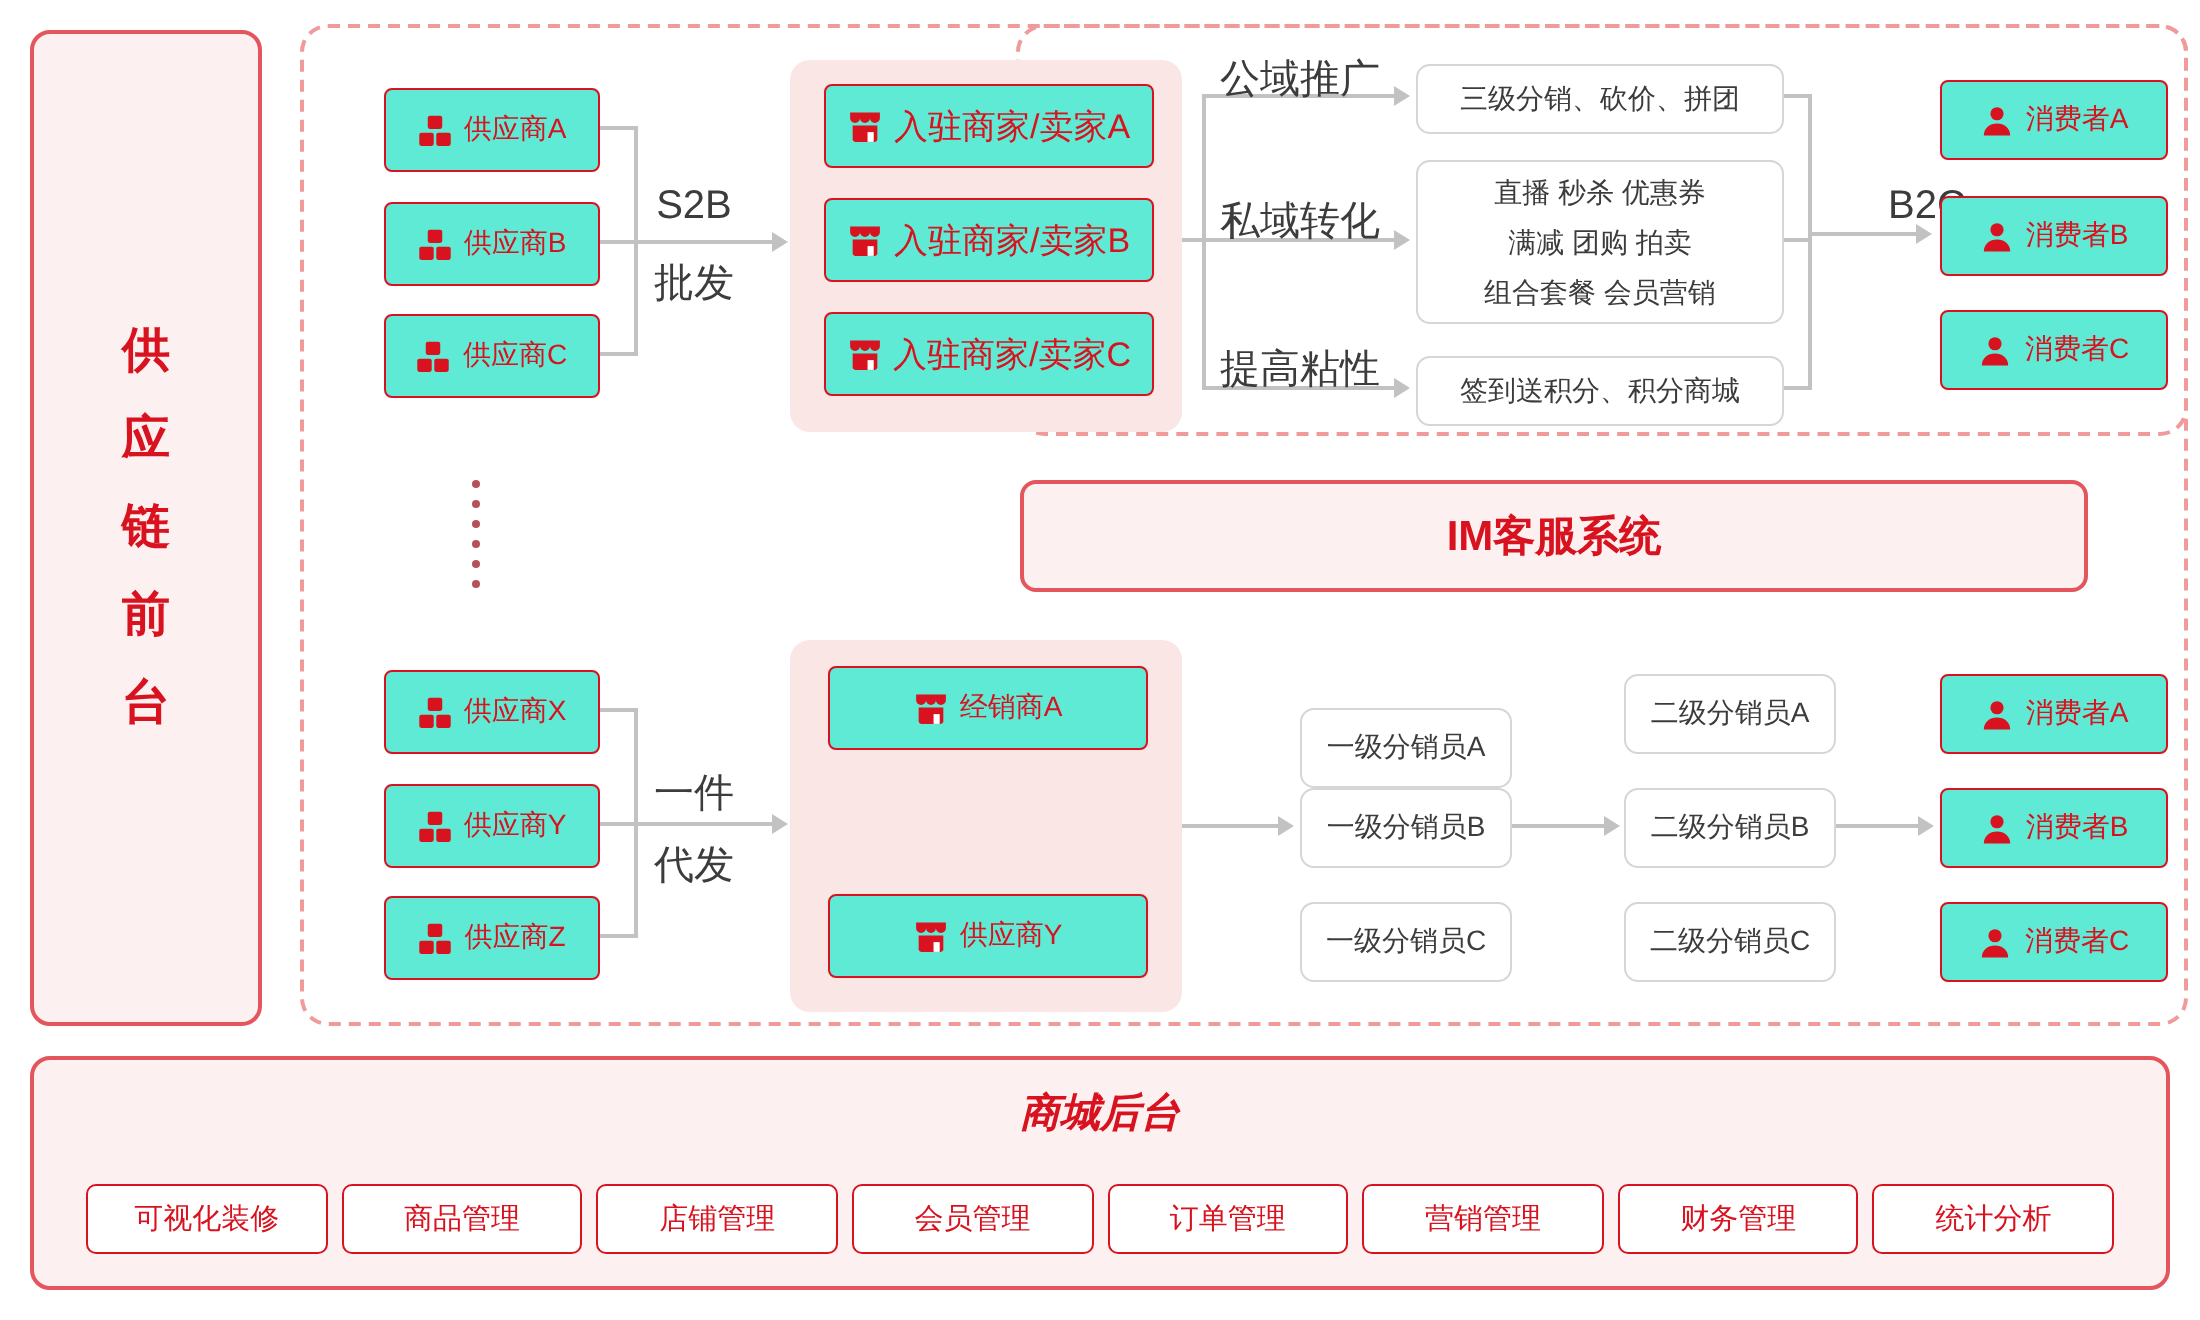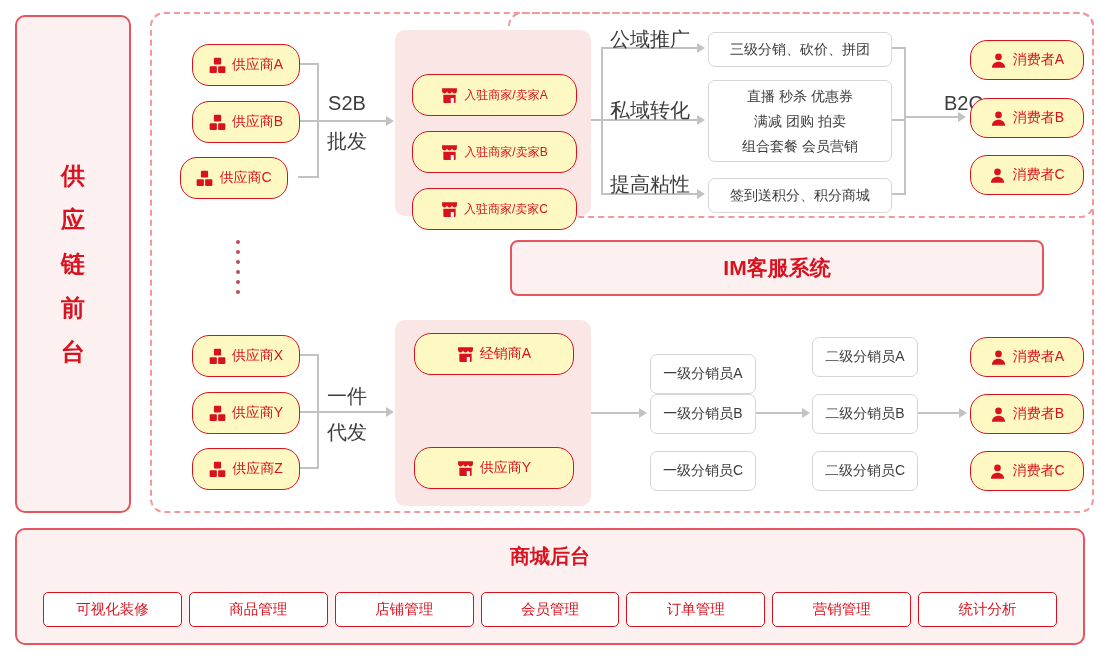--- a/index.html
+++ b/index.html
@@ -11,23 +11,23 @@
     --gray:#d6d6d6;
     --line:#c2c2c2;
     --dark:#3c3c3c;
   }
   html,body{margin:0;padding:0;background:#fff;}
   body{font-family:"Liberation Sans","DejaVu Sans",sans-serif;}
   #canvas{position:relative;width:1100px;height:660px;background:#fff;overflow:hidden;}
   .dashed{position:absolute;border:2px dashed var(--dash);border-radius:14px;z-index:1;background:transparent;}
   .pgroup{position:absolute;background:var(--gpink);border-radius:10px;z-index:2;}
   .rbox{position:absolute;display:flex;align-items:center;justify-content:center;gap:6px;
-        background:#fef9c3;border:1.5px solid var(--red);border-radius:17px;color:var(--red);
+        background:#5eead4;border:1.5px solid var(--red);border-radius:4px;color:var(--red);
         font-size:14px;z-index:3;white-space:nowrap;}
-  .rbox.small-text{font-size:12px;margin-top:32px;}
+  .rbox.small-text{font-size:17px;}
   .gbox{position:absolute;display:flex;align-items:center;justify-content:center;
         background:#fff;border:1px solid var(--gray);border-radius:7px;color:var(--dark);
         font-size:14px;z-index:3;white-space:nowrap;}
   .gbox.multiline{flex-direction:column;line-height:25px;font-size:14px;}
   .hline{position:absolute;height:2px;background:var(--line);z-index:2;}
   .vline{position:absolute;width:2px;background:var(--line);z-index:2;}
   .arr{position:absolute;width:0;height:0;border-top:5px solid transparent;
        border-bottom:5px solid transparent;border-left:8px solid var(--line);z-index:2;}
   .lbl{position:absolute;color:var(--dark);font-size:20px;white-space:nowrap;z-index:3;text-align:center;}
   .ic{display:inline-flex;color:var(--red);flex:0 0 auto;}
@@ -36,21 +36,21 @@
            border:2px solid var(--red-border);border-radius:10px;display:flex;flex-direction:column;
            align-items:center;justify-content:center;gap:20px;}
   #sidebar span{font-size:24px;font-weight:bold;color:var(--red);line-height:1;}
   #imbar{position:absolute;left:510px;top:240px;width:530px;height:52px;background:var(--pink);
          border:2px solid var(--red-border);border-radius:8px;display:flex;align-items:center;
          justify-content:center;font-size:21px;font-weight:bold;color:var(--red);z-index:3;}
   #vdots{position:absolute;left:236px;top:240px;display:flex;flex-direction:column;gap:6px;z-index:3;}
   #vdots .dot{width:4px;height:4px;border-radius:50%;background:#b8505a;}
   #backend{position:absolute;left:15px;top:528px;width:1070px;height:117px;background:var(--pink);
            border:2px solid var(--red-border);border-radius:10px;box-sizing:border-box;}
-  #backend-title{margin-top:13px;text-align:center;font-size:20px;font-weight:bold;color:var(--red);}
+  #backend-title{margin-top:13px;text-align:center;font-size:20px;font-weight:bold;color:var(--red);font-style:italic;}
   #backend-buttons{position:absolute;left:26px;right:26px;top:62px;display:flex;gap:7px;}
   .bbtn{flex:1;height:33px;background:#fff;border:1px solid var(--red);border-radius:5px;
         color:var(--red);font-size:14.5px;display:flex;align-items:center;justify-content:center;white-space:nowrap;}
 </style>
 </head>
 <body>
 
 <svg width="0" height="0" style="position:absolute" aria-hidden="true">
   <symbol id="sym-cubes" viewBox="0 0 16 16">
     <rect x="4.6" y="0.8" width="6.8" height="6.2" rx="1"></rect>
@@ -93,21 +93,21 @@
     <span>供应商A</span>
   </div>
   <div class="rbox" style="left:192px;top:101px;width:106px;height:40px">
     <span class="ic">
         <svg>
           <use href="#sym-cubes"></use>
         </svg>
       </span>
     <span>供应商B</span>
   </div>
-  <div class="rbox" style="left:180px;top:157px;width:106px;height:40px">
+  <div class="rbox" style="left:192px;top:157px;width:106px;height:40px">
     <span class="ic">
         <svg>
           <use href="#sym-cubes"></use>
         </svg>
       </span>
     <span>供应商C</span>
   </div>
 
   <div class="hline" style="left:298px;top:63px;width:20px"></div>
   <div class="hline" style="left:298px;top:120px;width:20px"></div>
@@ -318,17 +318,18 @@
 
   <div id="backend">
     <div id="backend-title">商城后台</div>
     <div id="backend-buttons">
       <div class="bbtn">可视化装修</div>
       <div class="bbtn">商品管理</div>
       <div class="bbtn">店铺管理</div>
       <div class="bbtn">会员管理</div>
       <div class="bbtn">订单管理</div>
       <div class="bbtn">营销管理</div>
+      <div class="bbtn">财务管理</div>
       <div class="bbtn">统计分析</div>
     </div>
   </div>
 
 </div>
 
 </body></html>

